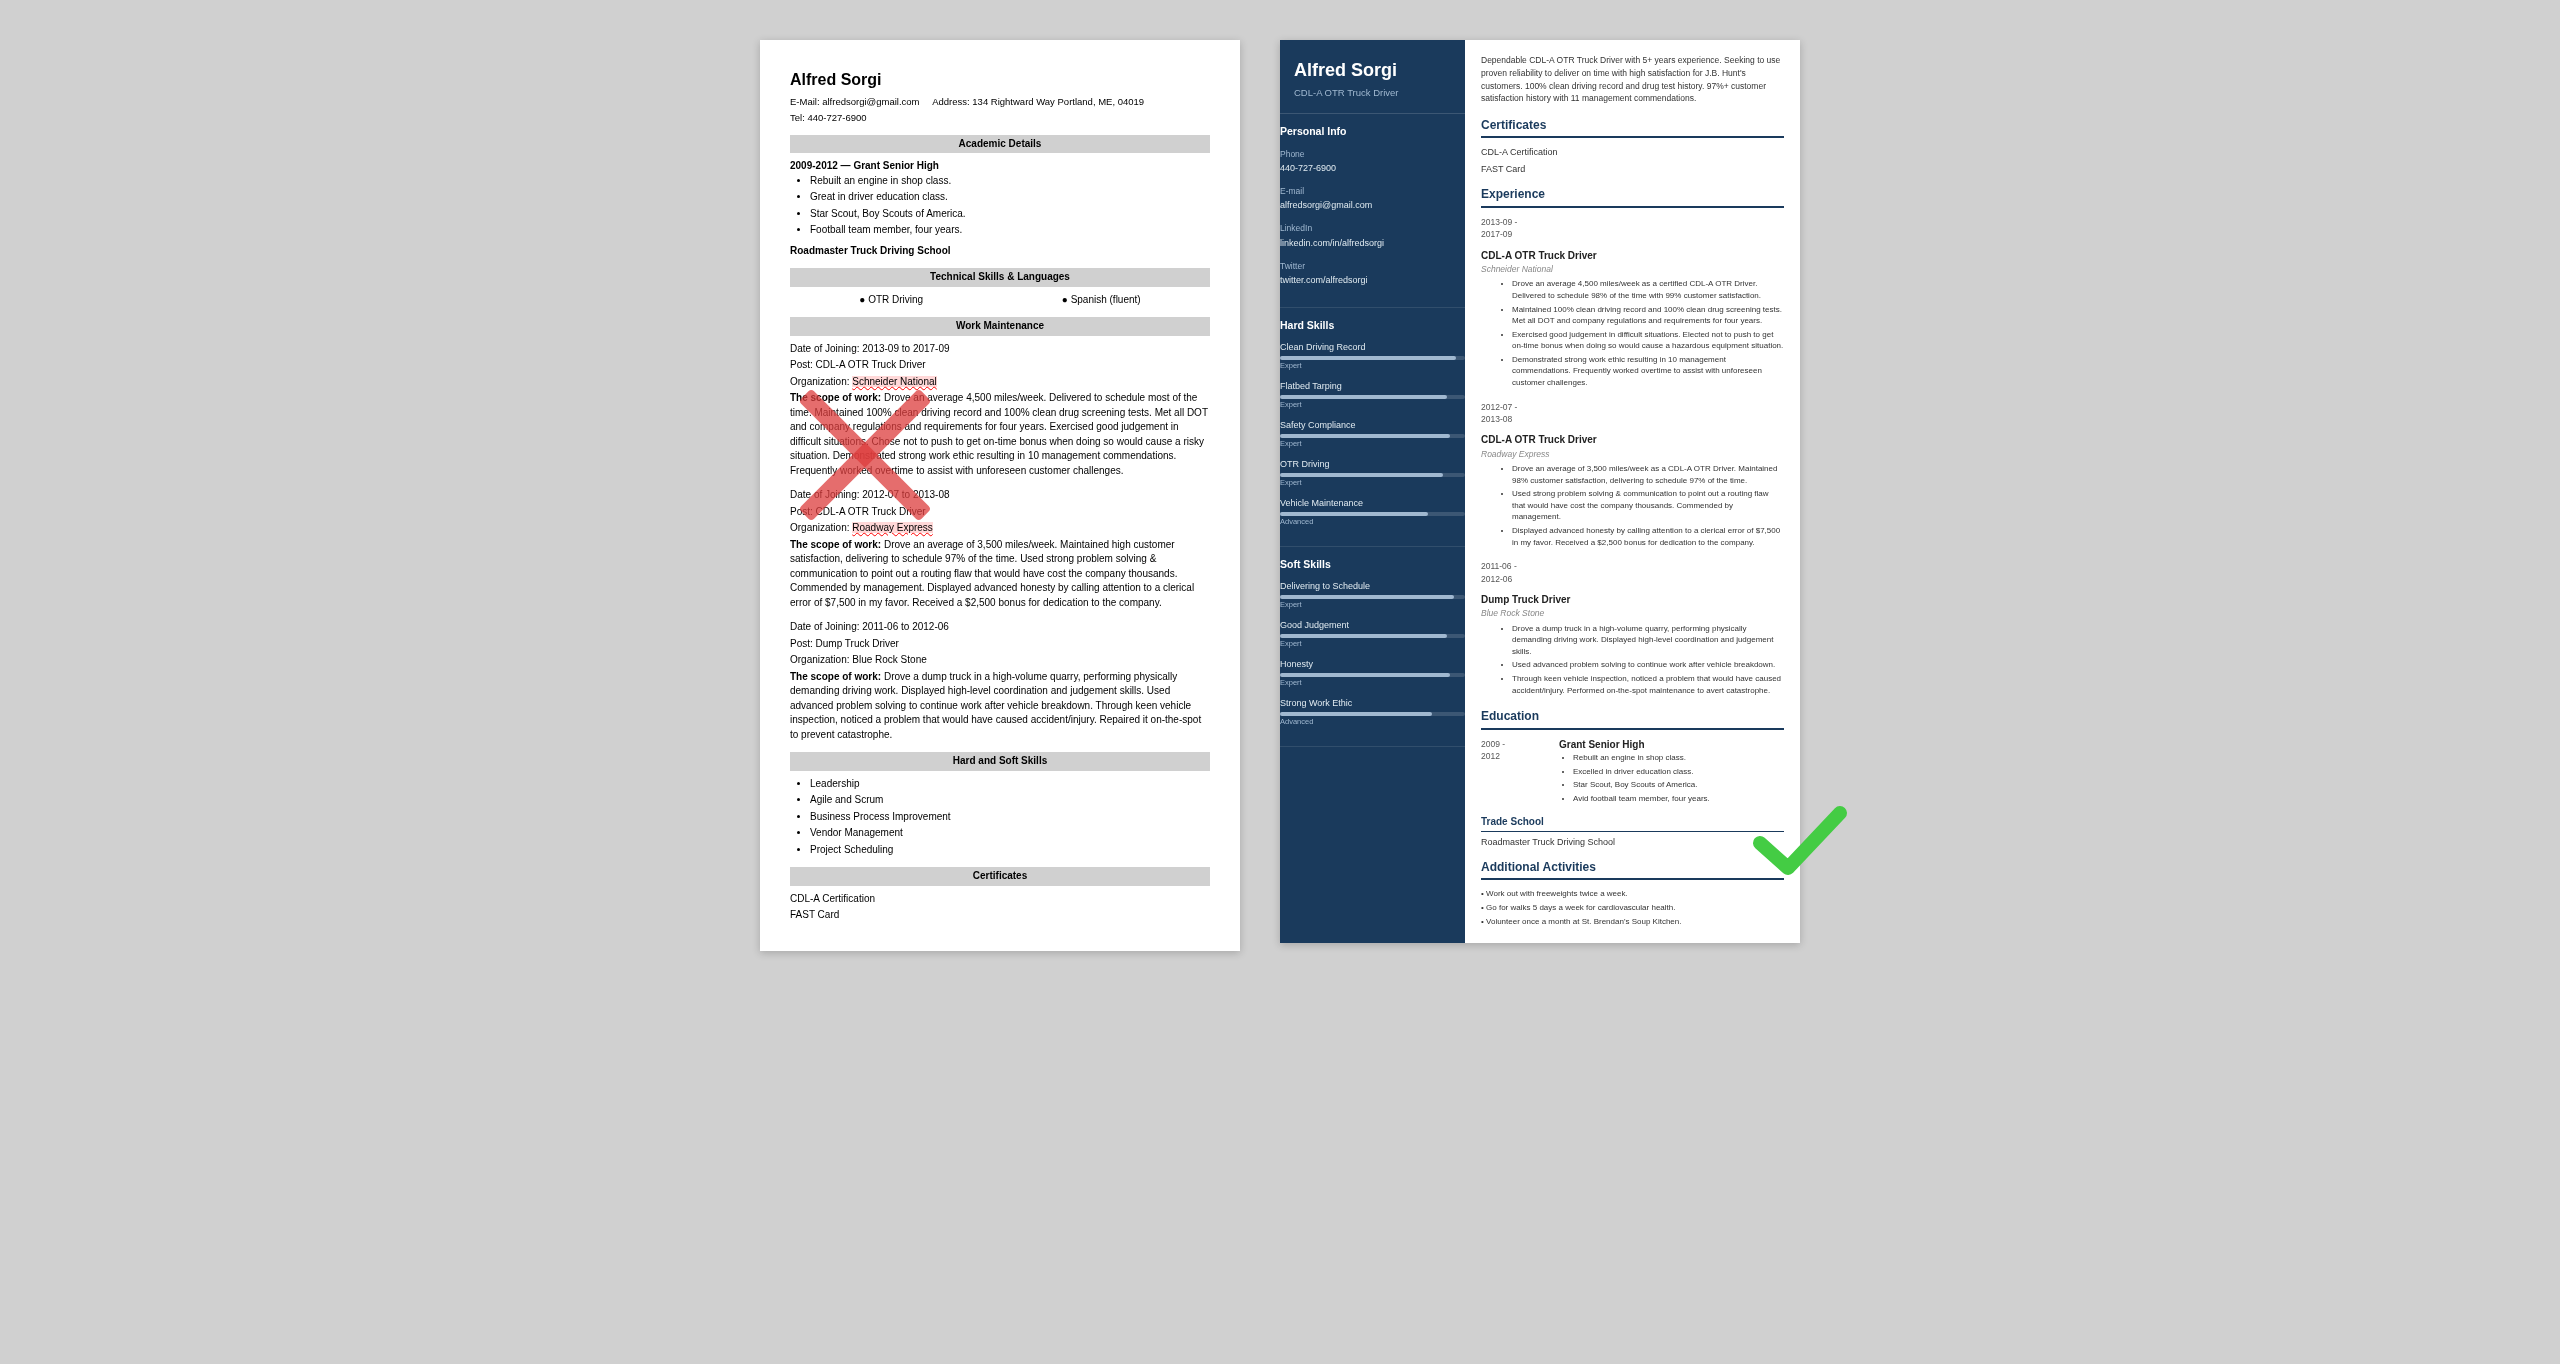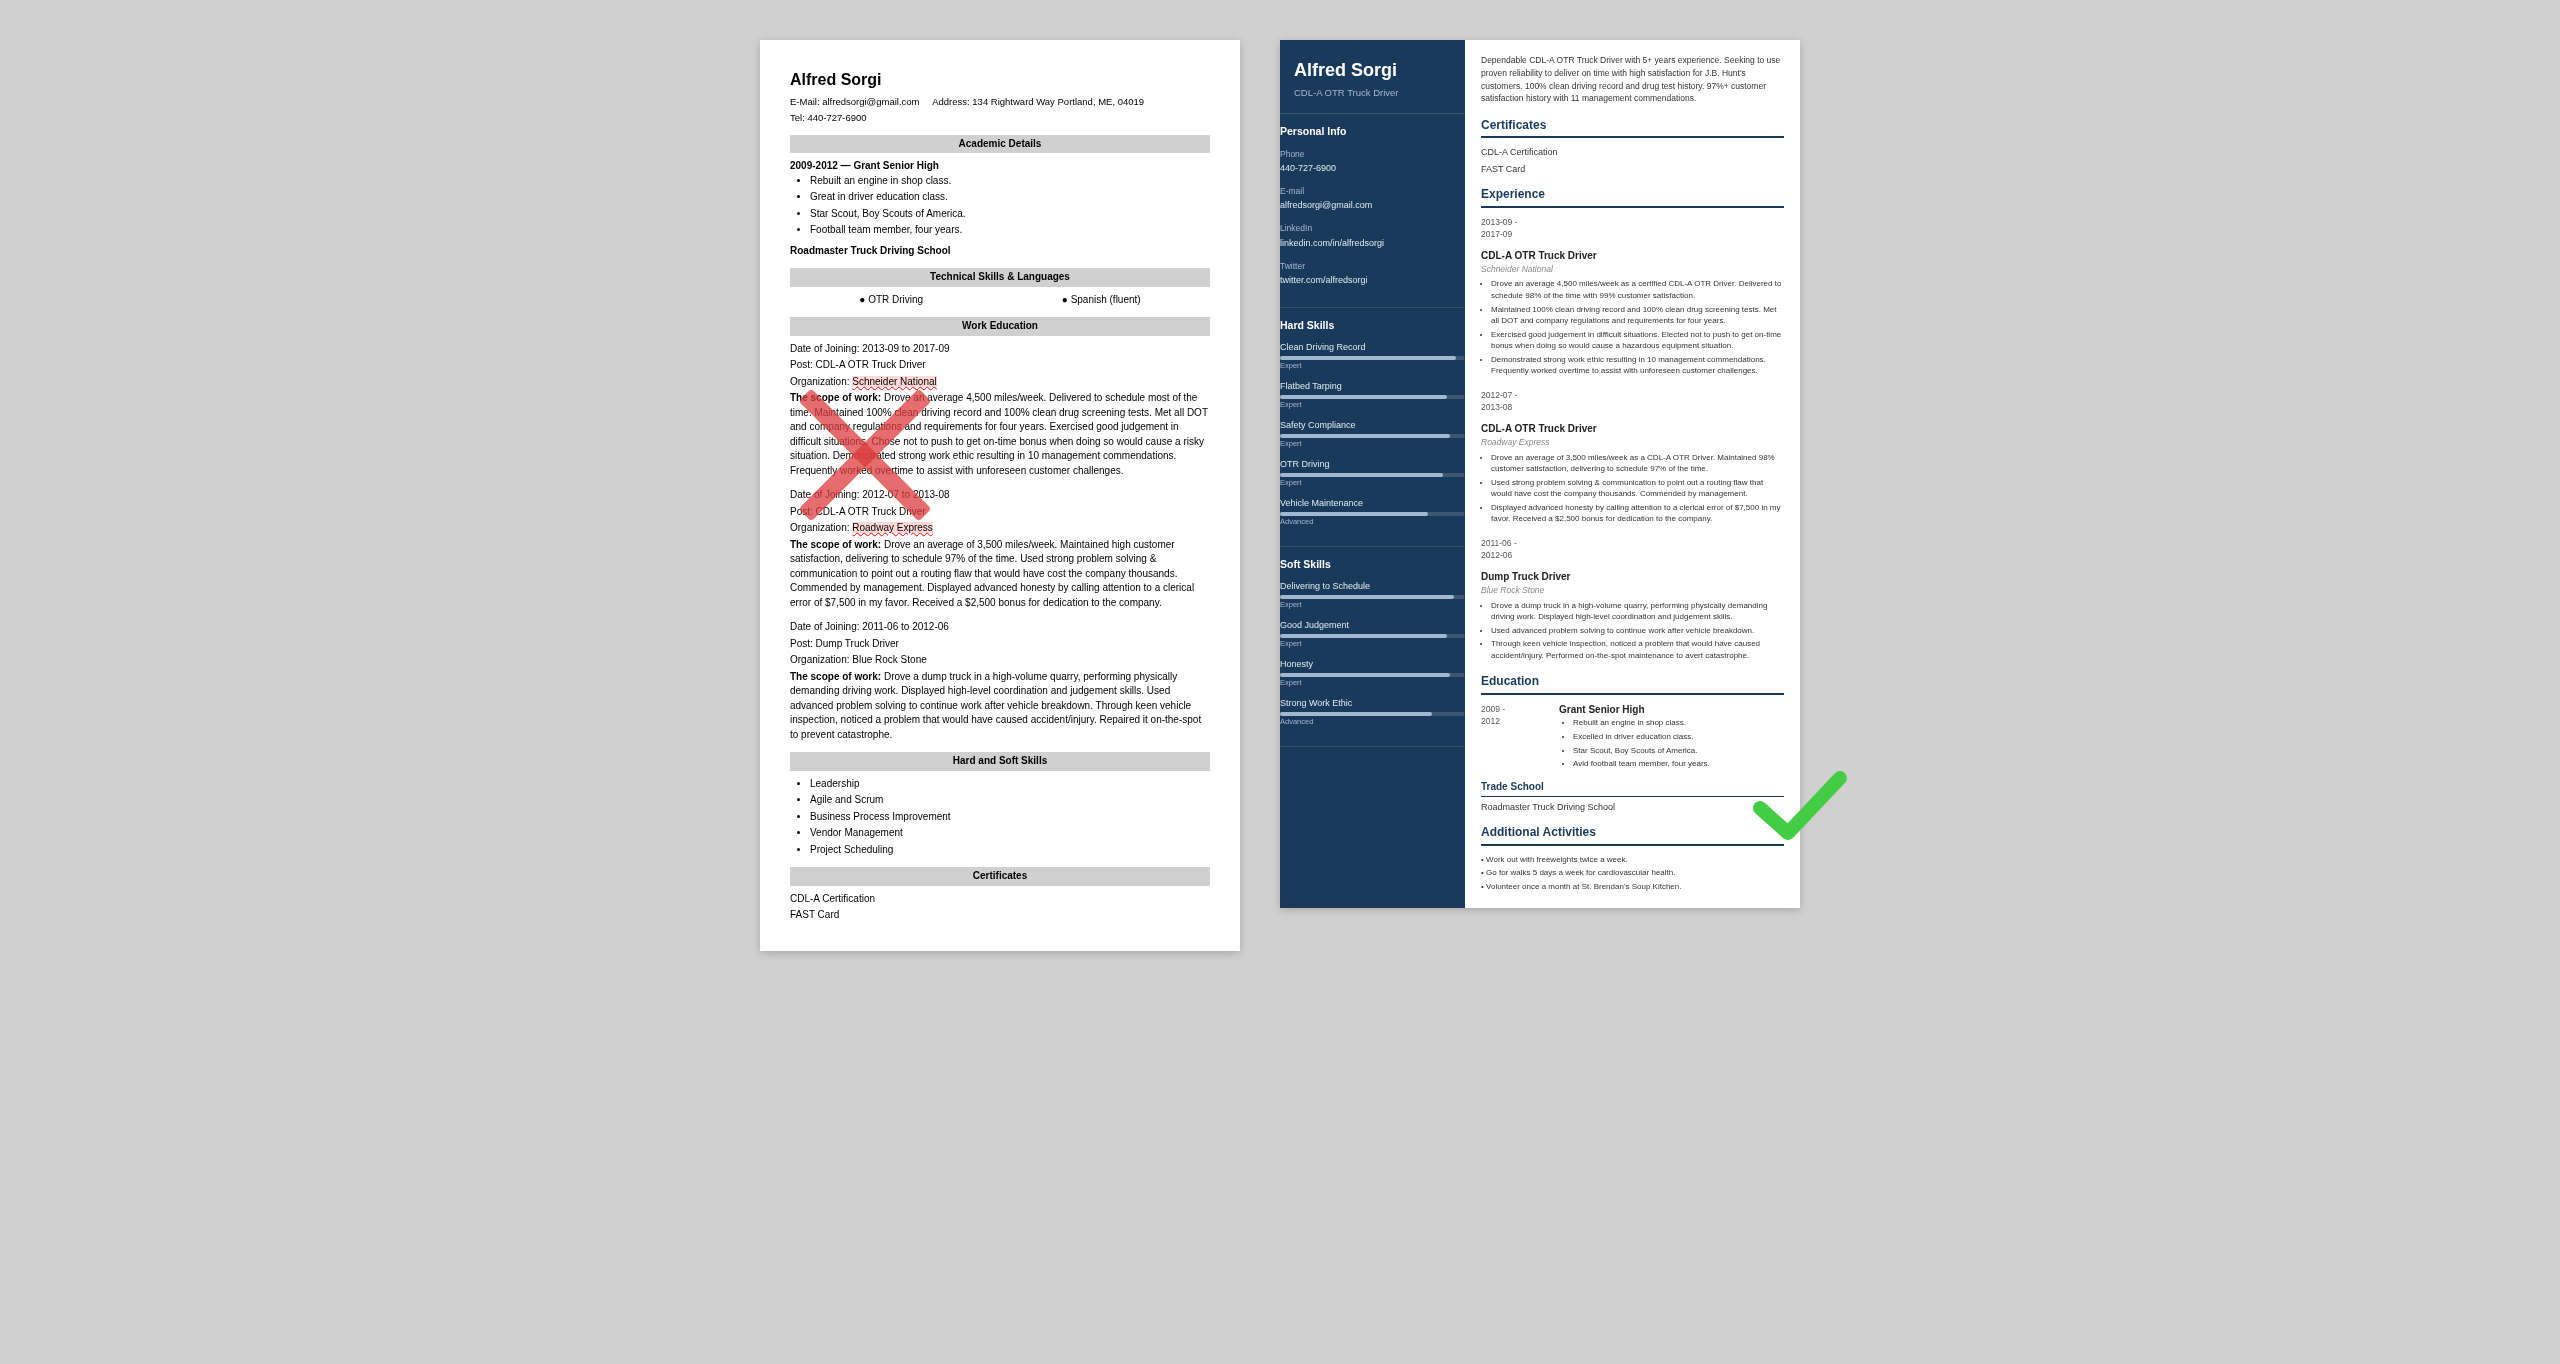--- a/index.html
+++ b/index.html
@@ -310,21 +310,21 @@
     }
 
     .exp-company {
       font-size: 8.5px;
       color: #888;
       font-style: italic;
       margin-bottom: 3px;
     }
 
     .exp-details ul {
-      margin-left: 10px;
+      margin-left: 31px;
     }
 
     .exp-details ul li {
       font-size: 8px;
       color: #333;
       margin-bottom: 2px;
     }
 
     .edu-entry {
       display: flex;
@@ -418,21 +418,21 @@
     </ul>
   </div>
   <div class="driving-school">Roadmaster Truck Driving School</div>
 
   <div class="section-header">Technical Skills &amp; Languages</div>
   <div class="skills-row">
     <span>● <span>OTR Driving</span></span>
     <span>● <span>Spanish (fluent)</span></span>
   </div>
 
-  <div class="section-header">Work Education</div>
+  <div class="section-header">Work Maintenance</div>
 
   <div class="work-entry">
     <div class="work-date">
       <span>Date of Joining:</span> <span>2013-09 to 2017-09</span>
     </div>
     <div class="work-post">
       <span>Post:</span> <span>CDL-A OTR Truck Driver</span>
     </div>
     <div class="work-org">
       <span>Organization:</span> <span class="highlight-red">Schneider National</span>

